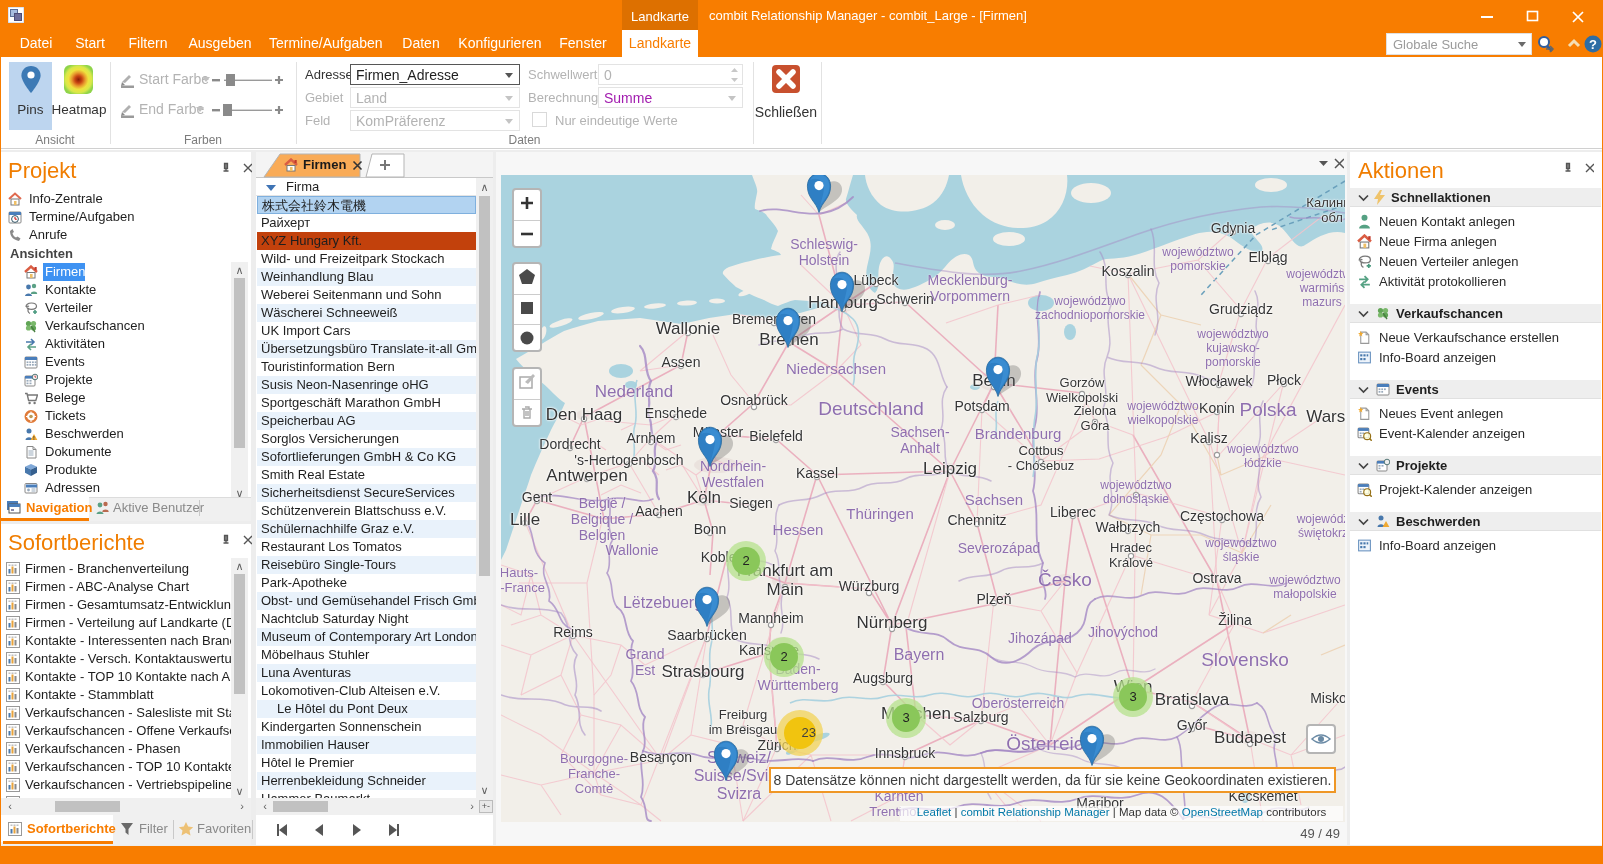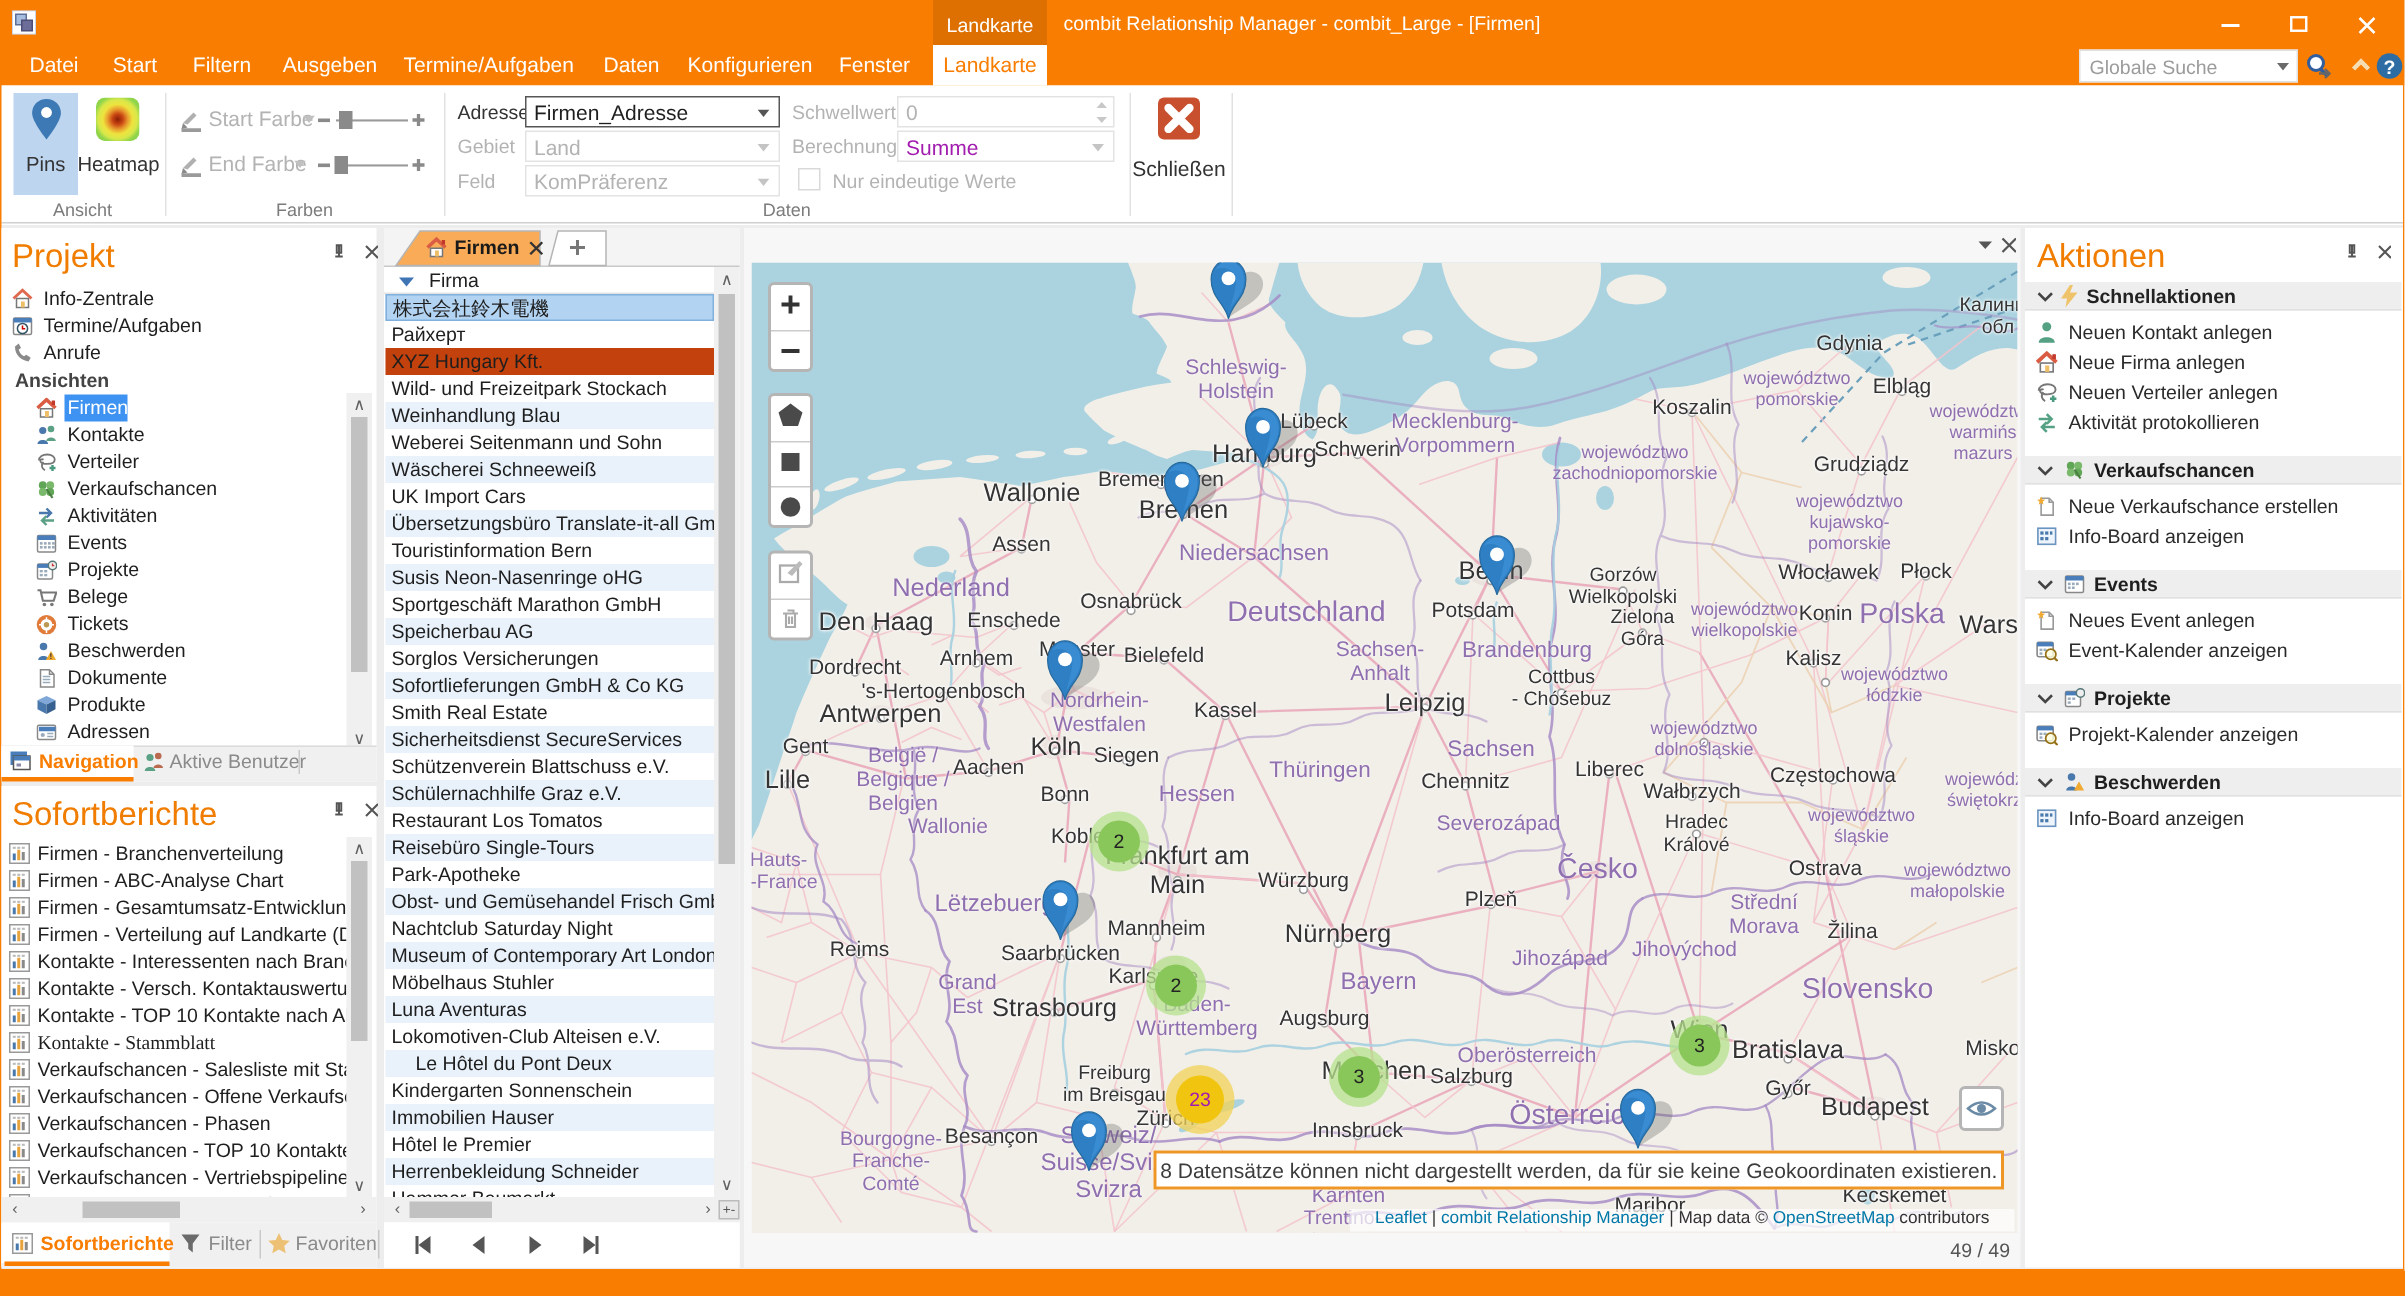--- a/index.html
+++ b/index.html
@@ -407,21 +407,21 @@
     <rect x="0.5" y="0.5" width="13" height="13" fill="#fff" stroke="#999"></rect>
     <rect x="2.5" y="7" width="2" height="4.5" fill="#4878ac"></rect>
     <rect x="5.5" y="4.5" width="2" height="7" fill="#e8a33d"></rect>
     <rect x="8.5" y="6" width="2" height="5.5" fill="#8a8a8a"></rect>
     <g fill="#bbb">
       <rect x="2.5" y="2.5" width="2" height="1.4"></rect>
       <rect x="5.5" y="2.5" width="2" height="1.4"></rect>
       <rect x="8.5" y="2.5" width="2" height="1.4"></rect>
     </g>
   </svg>
-<div class="a" style="left:25px;top:686px;height:18px;line-height:18px;font-size:13px;white-space:nowrap;overflow:hidden;width:206px;font-family:Liberation Serif, serif;">Kontakte - Stammblatt</div>
+<div class="a" style="left:25px;top:686px;height:18px;line-height:18px;font-size:13px;white-space:nowrap;overflow:hidden;width:206px;">Kontakte - Stammblatt</div>
 <svg class="a" style="left:6px;top:706px" width="14" height="14" viewBox="0 0 14 14">
     <rect x="0.5" y="0.5" width="13" height="13" fill="#fff" stroke="#999"></rect>
     <rect x="2.5" y="7" width="2" height="4.5" fill="#4878ac"></rect>
     <rect x="5.5" y="4.5" width="2" height="7" fill="#e8a33d"></rect>
     <rect x="8.5" y="6" width="2" height="5.5" fill="#8a8a8a"></rect>
     <g fill="#bbb">
       <rect x="2.5" y="2.5" width="2" height="1.4"></rect>
       <rect x="5.5" y="2.5" width="2" height="1.4"></rect>
       <rect x="8.5" y="2.5" width="2" height="1.4"></rect>
     </g>
@@ -896,40 +896,39 @@
 <div class="rlabel" style="left:72px;top:419px;width:180px;font-size:16px;line-height:18px">Lëtzebuerg</div>
 <div class="rlabel" style="left:54px;top:471px;width:180px;font-size:14px;line-height:16px">Grand<br>Est</div>
 <div class="rlabel" style="left:142px;top:283px;width:180px;font-size:14px;line-height:16px">Nordrhein-<br>Westfalen</div>
 <div class="rlabel" style="left:207px;top:346px;width:180px;font-size:15px;line-height:17px">Hessen</div>
 <div class="rlabel" style="left:289px;top:330px;width:180px;font-size:15px;line-height:17px">Thüringen</div>
 <div class="rlabel" style="left:403px;top:316px;width:180px;font-size:15px;line-height:17px">Sachsen</div>
 <div class="rlabel" style="left:408px;top:365px;width:180px;font-size:14px;line-height:16px">Severozápad</div>
 <div class="rlabel" style="left:474px;top:394px;width:180px;font-size:19px;line-height:21px">Česko</div>
 <div class="rlabel" style="left:449px;top:455px;width:180px;font-size:14px;line-height:16px">Jihozápad</div>
 <div class="rlabel" style="left:532px;top:449px;width:180px;font-size:14px;line-height:16px">Jihovýchod</div>
-<div class="rlabel" style="left:585px;top:418px;width:180px;font-size:14px;line-height:16px">Střední<br>Morava</div>
 <div class="rlabel" style="left:328px;top:471px;width:180px;font-size:16px;line-height:18px">Bayern</div>
 <div class="rlabel" style="left:207px;top:486px;width:180px;font-size:14px;line-height:16px">Baden-<br>Württemberg</div>
 <div class="rlabel" style="left:654px;top:474px;width:180px;font-size:19px;line-height:21px">Slovensko</div>
 <div class="rlabel" style="left:427px;top:520px;width:180px;font-size:14px;line-height:16px">Oberösterreich</div>
 <div class="rlabel" style="left:459px;top:558px;width:180px;font-size:19px;line-height:21px">Österreich</div>
 <div class="rlabel" style="left:148px;top:574px;width:180px;font-size:16px;line-height:18px">Schweiz/<br>Suisse/Svizz<br>Svizra</div>
 <div class="rlabel" style="left:3px;top:576px;width:180px;font-size:13px;line-height:15px">Bourgogne-<br>Franche-<br>Comté</div>
 <div class="rlabel" style="left:308px;top:613px;width:180px;font-size:14px;line-height:16px">Kärnten</div>
 <div class="rlabel" style="left:304px;top:629px;width:180px;font-size:13px;line-height:15px">Trentino-<br>Alto Adige</div>
 <div class="a" style="left:225px;top:366px;width:40px;height:40px;border-radius:50%;background:rgba(181,226,140,0.75)"></div>
 <div class="a" style="left:231px;top:372px;width:28px;height:28px;border-radius:50%;background:#8ac75a;text-align:center;line-height:28px;font-size:13px;color:#222">2</div>
 <div class="a" style="left:263px;top:462px;width:40px;height:40px;border-radius:50%;background:rgba(181,226,140,0.75)"></div>
 <div class="a" style="left:269px;top:468px;width:28px;height:28px;border-radius:50%;background:#8ac75a;text-align:center;line-height:28px;font-size:13px;color:#222">2</div>
 <div class="a" style="left:385px;top:523px;width:40px;height:40px;border-radius:50%;background:rgba(181,226,140,0.75)"></div>
 <div class="a" style="left:391px;top:529px;width:28px;height:28px;border-radius:50%;background:#8ac75a;text-align:center;line-height:28px;font-size:13px;color:#222">3</div>
 <div class="a" style="left:612px;top:502px;width:40px;height:40px;border-radius:50%;background:rgba(181,226,140,0.75)"></div>
 <div class="a" style="left:618px;top:508px;width:28px;height:28px;border-radius:50%;background:#8ac75a;text-align:center;line-height:28px;font-size:13px;color:#222">3</div>
 <div class="a" style="left:276px;top:535px;width:46px;height:46px;border-radius:50%;background:rgba(241,211,87,0.75)"></div>
-<div class="a" style="left:283px;top:542px;width:32px;height:32px;border-radius:50%;background:#f1c40f;text-align:center;line-height:32px;font-size:13px;color:#a21caf">23</div>
+<div class="a" style="left:283px;top:542px;width:32px;height:32px;border-radius:50%;background:#f1c40f;text-align:right;line-height:32px;font-size:13px;color:#404040">23</div>
 <svg class="a" style="left:305px;top:-3px" width="46" height="43" viewBox="0 0 46 43">
 <path d="M13 40 C20 34 29 31 34 24 C38 18 36 11 30 9.5 C24 8 19 12 17 18 C15 25 13.5 32 13 40 Z" fill="rgba(90,90,90,0.3)"></path>
 <path d="M13 40.5 C15.5 30 24.6 26.5 24.6 14.1 C24.6 6.9 19.4 1.2 13 1.2 C6.6 1.2 1.4 6.9 1.4 14.1 C1.4 26.5 10.5 30 13 40.5 Z" fill="#2f7fc4" stroke="#266a9e" stroke-width="0.8"></path>
 <path d="M13 38 C14.8 29 23.4 25.8 23.4 14.1 C23.4 7.6 18.8 2.4 13 2.4 C9.2 2.4 6 4.6 4.3 8 C8 5.8 13.4 6.4 16.4 10.2 C20 15 16.6 24 13 38 Z" fill="#3f93d8" opacity="0.65"></path>
 <circle cx="13" cy="13.6" r="4.6" fill="#fff"></circle>
 </svg>
 <svg class="a" style="left:328px;top:96px" width="46" height="43" viewBox="0 0 46 43">
 <path d="M13 40 C20 34 29 31 34 24 C38 18 36 11 30 9.5 C24 8 19 12 17 18 C15 25 13.5 32 13 40 Z" fill="rgba(90,90,90,0.3)"></path>
 <path d="M13 40.5 C15.5 30 24.6 26.5 24.6 14.1 C24.6 6.9 19.4 1.2 13 1.2 C6.6 1.2 1.4 6.9 1.4 14.1 C1.4 26.5 10.5 30 13 40.5 Z" fill="#2f7fc4" stroke="#266a9e" stroke-width="0.8"></path>
 <path d="M13 38 C14.8 29 23.4 25.8 23.4 14.1 C23.4 7.6 18.8 2.4 13 2.4 C9.2 2.4 6 4.6 4.3 8 C8 5.8 13.4 6.4 16.4 10.2 C20 15 16.6 24 13 38 Z" fill="#3f93d8" opacity="0.65"></path>

